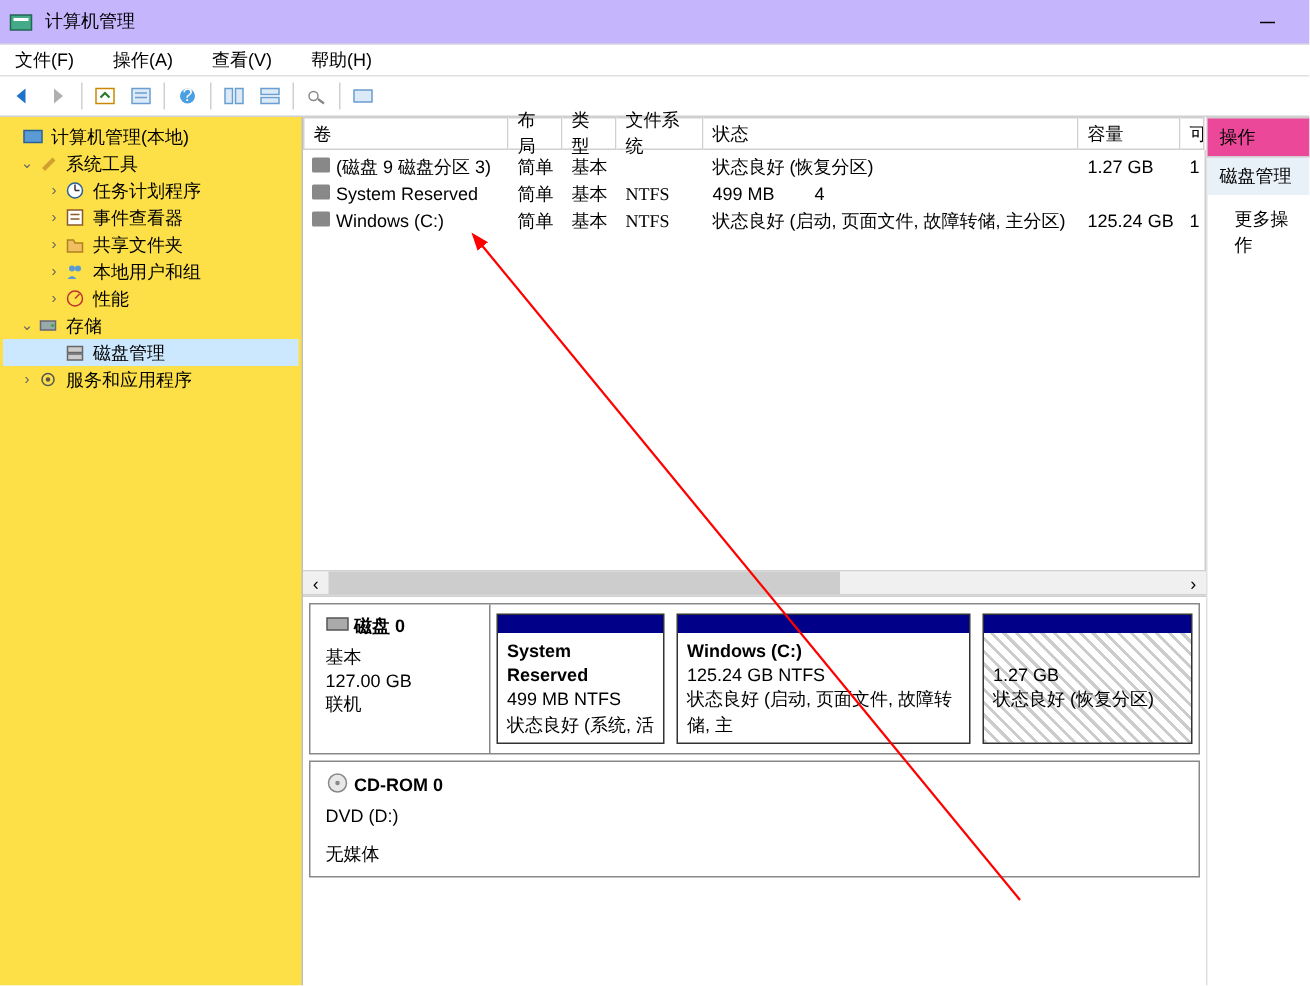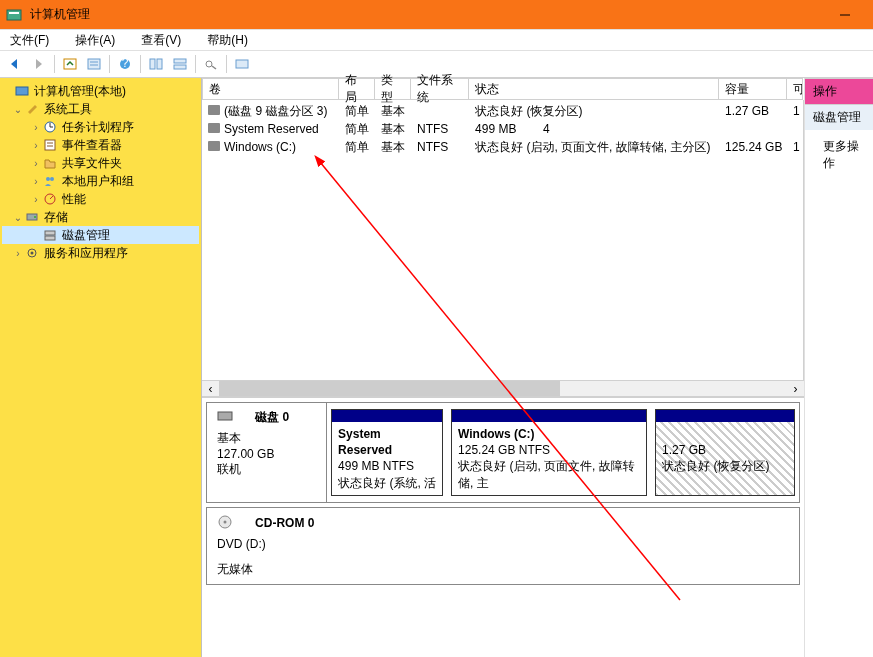--- a/index.html
+++ b/index.html
@@ -1,18 +1,18 @@
 <!DOCTYPE html>
 <html><head>
 <meta charset="utf-8">
 <style>
 * { margin: 0; padding: 0; box-sizing: border-box; font-family: 'Microsoft YaHei', '微软雅黑', sans-serif; font-size: 12px; }
 body { background: #fff; width: 873px; height: 657px; overflow: hidden; position: relative; }
 
-.titlebar { height: 30px; background: #f97316; display: flex; align-items: center; padding: 0 6px; border-bottom: 1px solid #e0e0e0; }
+.titlebar { height: 30px; background: #c4b5fd; display: flex; align-items: center; padding: 0 6px; border-bottom: 1px solid #e0e0e0; }
 .titlebar .icon-slot { width: 16px; height: 16px; margin-right: 8px; display: inline-flex; align-items: center; justify-content: center; }
 .titlebar .spacer { flex: 1; }
 .titlebar .win-btn { width: 45px; height: 30px; display: flex; align-items: center; justify-content: center; }
 
 .menubar { height: 20px; display: flex; align-items: center; padding: 0 4px; gap: 14px; }
 .menubar span { padding: 2px 6px; }
 
 .toolbar { height: 28px; display: flex; align-items: center; padding: 0 4px; gap: 2px; border-top: 1px solid #e0e0e0; border-bottom: 1px solid #d0d0d0; }
 .toolbar .btn { width: 22px; height: 22px; display: flex; align-items: center; justify-content: center; border: 1px solid transparent; }
 .toolbar .sep { width: 1px; height: 18px; background: #d0d0d0; margin: 0 2px; }
@@ -38,38 +38,38 @@
 .vol-icon { width: 12px; height: 10px; background: #888; margin-right: 4px; display: inline-block; border-radius: 1px; }
 
 .hsb { height: 17px; background: #f0f0f0; display: flex; border-top: 1px solid #d0d0d0; border-bottom: 1px solid #d0d0d0; }
 .hsb .arrow { width: 17px; display: flex; align-items: center; justify-content: center; background: #f0f0f0; }
 .hsb .track { flex: 1; background: #f0f0f0; position: relative; }
 .hsb .thumb { position: absolute; left: 0; top: 0; height: 100%; width: 60%; background: #cdcdcd; }
 
 .disk-map { flex: 1; border-top: 1px solid #d0d0d0; overflow: auto; padding: 0; }
 .disk-row { display: flex; border: 1px solid #888; margin: 4px; }
 .disk-label { width: 120px; padding: 6px 10px; border-right: 1px solid #888; }
-.disk-label .dname { font-weight: bold; display: flex; align-items: center; gap: 22px; margin-bottom: 4px; }
+.disk-label .dname { font-weight: bold; display: flex; align-items: center; gap: 3px; margin-bottom: 4px; }
 .disk-parts { flex: 1; display: flex; }
 .part { border: 1px solid #333; margin: 6px 4px; padding: 4px 6px; overflow: hidden; font-size: 11px; line-height: 1.35; }
 .part .top { height: 12px; background: #000088; margin: -4px -6px 4px -6px; }
 .part.hatched { background-image: repeating-linear-gradient(45deg, #ccc 0, #ccc 2px, #fff 2px, #fff 6px); }
 .part .pname { font-weight: bold; }
 
 .actions-panel { width: 70px; }
 .actions-panel .header { background: #ec4899; padding: 4px 8px; border-bottom: 1px solid #d0d0d0; border-top: 1px solid #d0d0d0; }
 .actions-panel .section { background: #e8f0f8; padding: 4px 8px; }
 .actions-panel .item { padding: 8px 8px 8px 18px; }
 
 svg.arrow-annotation { position: absolute; top: 0; left: 0; pointer-events: none; }
 
 .c-vol { width: 137px; }
 .c-layout { width: 36px; }
 .c-type { width: 36px; }
-.c-fs { width: 58px; }
+.c-fs { width: 58px; font-family: Liberation Serif, serif; }
 .c-status { width: 250px; }
 .c-cap { width: 68px; }
 .c-free { width: 16px; overflow: hidden; }
 </style>
 </head>
 <body>
 
 <div class="titlebar">
   <span class="icon-slot">
     <svg width="16" height="16" viewBox="0 0 16 16">

